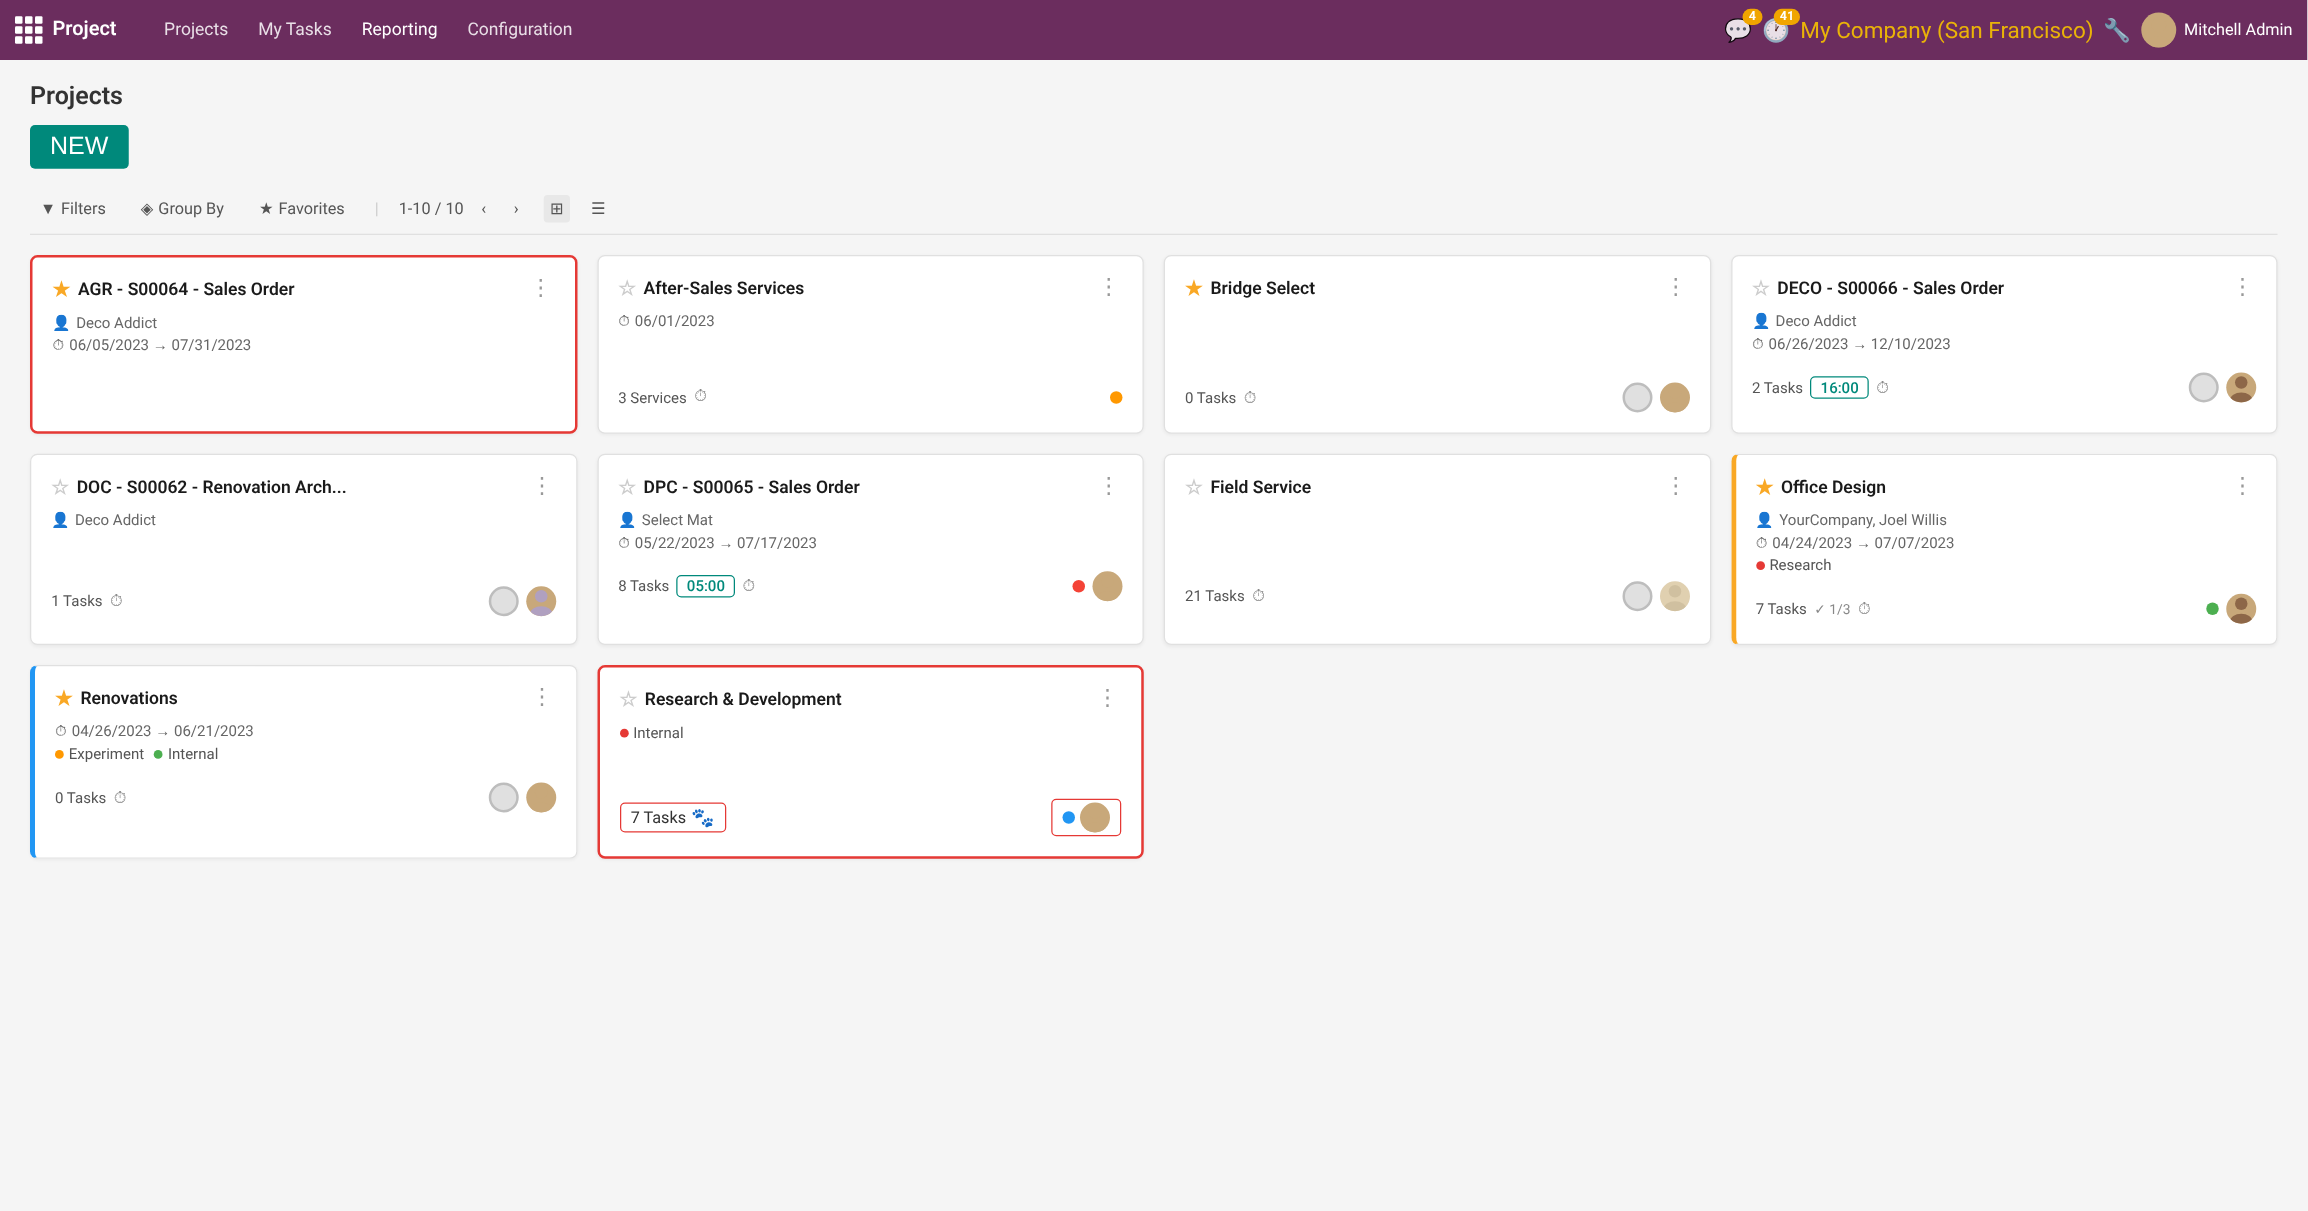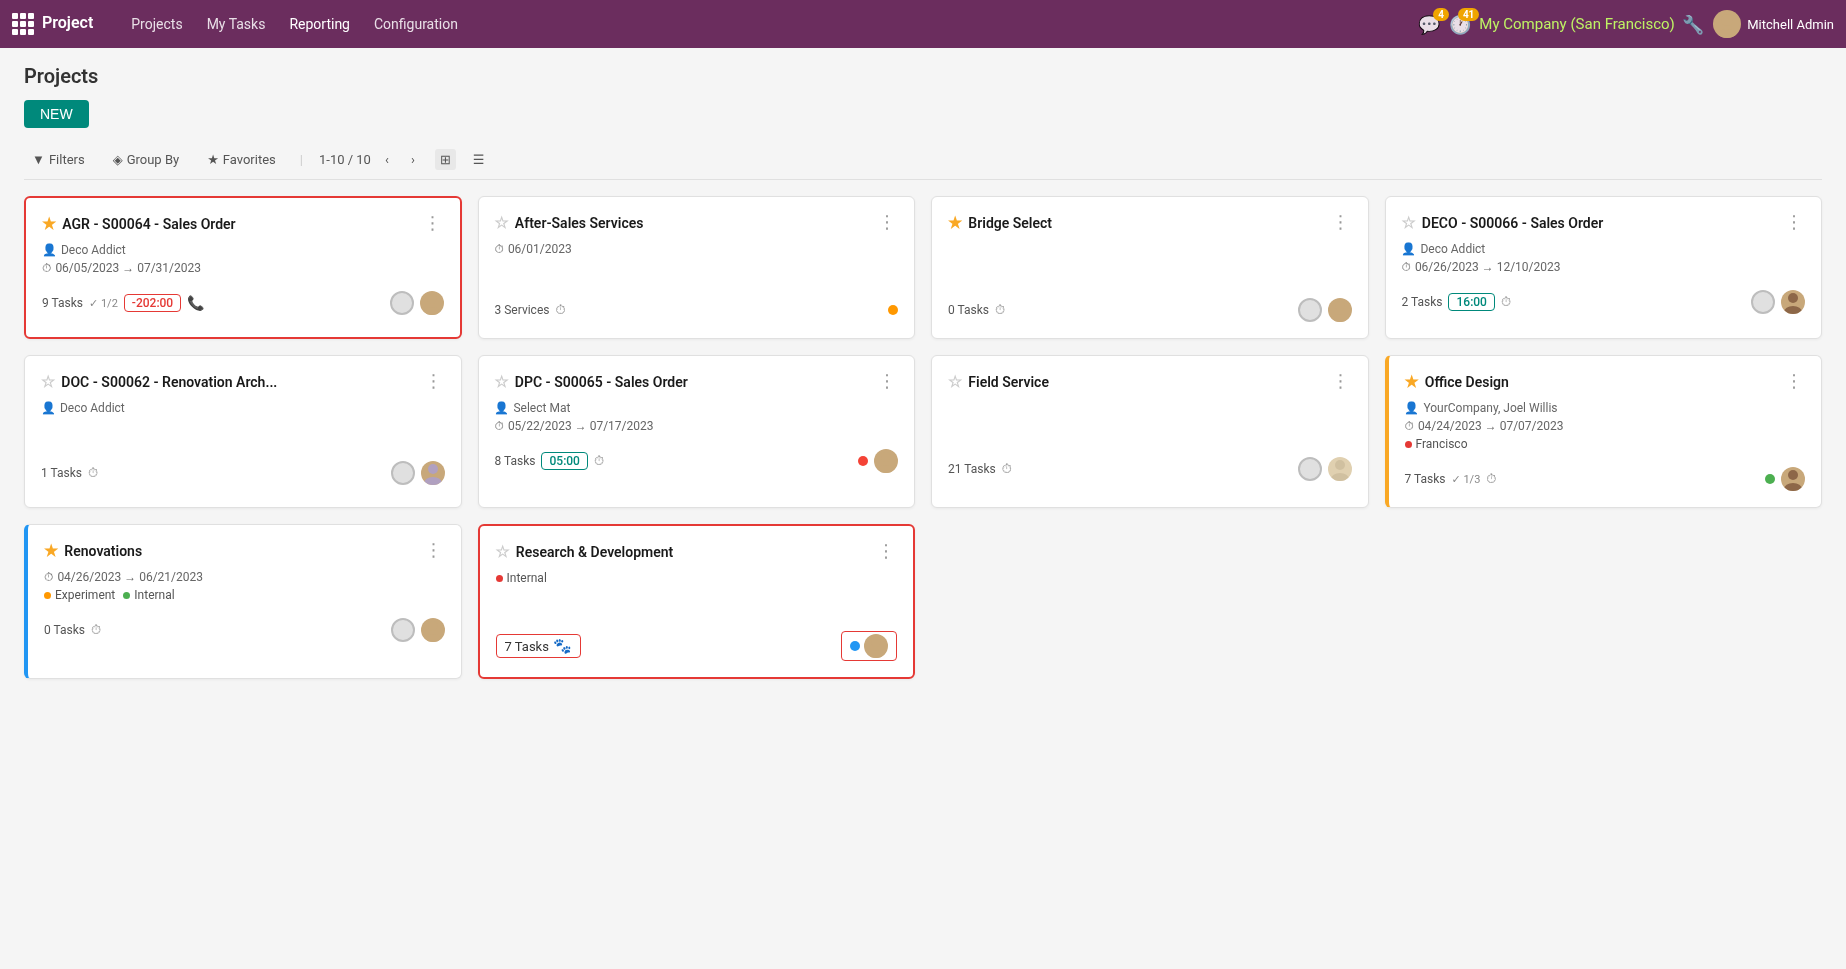--- a/index.html
+++ b/index.html
@@ -17,30 +17,30 @@
     }
     .topnav-logo { display: flex; gap: 8px; margin-right: 8px; }
     .topnav-logo-grid { display: grid; grid-template-columns: repeat(3,6px); gap: 2px; }
     .topnav-logo-grid span { width: 6px; height: 6px; background: white; border-radius: 1px; display: block; }
     .topnav-appname { font-size: 16px; font-weight: 600; color: white; margin-right: 16px; }
     .topnav-link { color: rgba(255,255,255,0.85); padding: 0 10px; height: 48px; display: flex; align-items: center; font-size: 14px; cursor: pointer; border-radius: 4px; }
     .topnav-link.active { color: white; font-weight: 400; }
     .topnav-right { margin-left: auto; display: flex; align-items: center; gap: 8px; }
     .topnav-icon { color: white; opacity: 0.85; cursor: pointer; font-size: 18px; position: relative; }
     .badge { background: #f0a500; color: white; border-radius: 10px; font-size: 10px; padding: 1px 5px; position: absolute; top: -6px; right: -8px; font-weight: 700; }
-    .topnav-company { color: #bef264; font-size: 15px; }
+    .topnav-company { color: #eab308; font-size: 18px; }
     .topnav-user { display: flex; align-items: center; gap: 6px; color: white; cursor: pointer; }
     .topnav-avatar { width: 28px; height: 28px; border-radius: 50%; background: #c8a87a; display: flex; align-items: center; justify-content: center; font-size: 12px; overflow: hidden; }
     .wrench-icon { font-size: 18px; opacity: 0.85; }
 
     
     .main { padding: 16px 24px; }
     .page-header { display: flex; align-items: center; justify-content: space-between; margin-bottom: 12px; }
     .page-title { font-size: 20px; font-weight: 600; }
-    .new-btn { background: #00897b; color: white; border: none; padding: 6px 16px; border-radius: 4px; font-size: 14px; cursor: pointer; font-weight: 500; }
+    .new-btn { background: #00897b; color: white; border: none; padding: 6px 16px; border-radius: 4px; font-size: 20px; cursor: pointer; font-weight: 500; }
 
     
     .toolbar { display: flex; align-items: center; justify-content: space-between; padding: 8px 0; border-bottom: 1px solid #e0e0e0; margin-bottom: 16px; }
     .toolbar-filters { display: flex; align-items: center; gap: 12px; }
     .filter-btn { display: flex; align-items: center; gap: 4px; cursor: pointer; color: #555; font-size: 13px; padding: 4px 8px; border-radius: 4px; }
     .pagination { font-size: 13px; color: #555; display: flex; align-items: center; gap: 6px; }
     .pag-btn { cursor: pointer; color: #555; width: 20px; height: 20px; display: flex; align-items: center; justify-content: center; border-radius: 3px; }
     .view-btn { cursor: pointer; padding: 3px 5px; border-radius: 3px; color: #555; }
     .view-btn.active { background: #e8e8e8; }
 
@@ -180,199 +180,182 @@
       <div class="card-meta">
         <div class="card-meta-row">
           <span style="font-size:12px;">👤</span>
           <span>Deco Addict</span>
         </div>
         <div class="card-meta-row">
           <span>⏱</span>
           <span>06/05/2023 → 07/31/2023</span>
         </div>
       </div>
-      <div class="card-footer">
-        <div class="tasks-info">
-          <span>9 Tasks</span>
-          <span style="font-size:11px; color:#888;">✓ 1/2</span>
-          <span class="tasks-badge red-badge">-202:00</span>
-          <span style="color:#4caf50; font-size:14px;">📞</span>
+    </div>
+
+    <div class="project-card">
+      <div class="card-header">
+        <div class="card-title">
+          <span class="star-icon empty">☆</span>
+          <span>After-Sales Services</span>
+        </div>
+        <span class="card-menu">⋮</span>
+      </div>
+      <div class="card-meta">
+        <div class="card-meta-row">
+          <span>⏱</span>
+          <span>06/01/2023</span>
+        </div>
+      </div>
+      <div style="height:20px;"></div>
+      <div class="card-footer">
+        <div class="tasks-info">
+          <span>3 Services</span>
+          <span style="font-size:13px; color:#888;">⏱</span>
+        </div>
+        <div class="footer-right">
+          <div class="status-dot dot-orange"></div>
+        </div>
+      </div>
+    </div>
+
+    <div class="project-card">
+      <div class="card-header">
+        <div class="card-title">
+          <span class="star-icon">★</span>
+          <span>Bridge Select</span>
+        </div>
+        <span class="card-menu">⋮</span>
+      </div>
+      <div style="height:40px;"></div>
+      <div class="card-footer">
+        <div class="tasks-info">
+          <span>0 Tasks</span>
+          <span style="font-size:13px; color:#888;">⏱</span>
         </div>
         <div class="footer-right">
           <div class="avatar-circle"></div>
           <div class="avatar-sm">
             <svg width="24" height="24" viewBox="0 0 24 24">
                 <circle cx="12" cy="8" r="5" fill="#c8a87a"></circle>
                 <ellipse cx="12" cy="22" rx="9" ry="6" fill="#c8a87a"></ellipse>
               </svg>
           </div>
         </div>
       </div>
     </div>
 
     <div class="project-card">
       <div class="card-header">
         <div class="card-title">
           <span class="star-icon empty">☆</span>
-          <span>After-Sales Services</span>
-        </div>
-        <span class="card-menu">⋮</span>
-      </div>
-      <div class="card-meta">
-        <div class="card-meta-row">
-          <span>⏱</span>
-          <span>06/01/2023</span>
+          <span>DECO - S00066 - Sales Order</span>
+        </div>
+        <span class="card-menu">⋮</span>
+      </div>
+      <div class="card-meta">
+        <div class="card-meta-row">
+          <span style="font-size:12px;">👤</span>
+          <span>Deco Addict</span>
+        </div>
+        <div class="card-meta-row">
+          <span>⏱</span>
+          <span>06/26/2023 → 12/10/2023</span>
+        </div>
+      </div>
+      <div class="card-footer">
+        <div class="tasks-info">
+          <span>2 Tasks</span>
+          <span class="tasks-badge teal-badge">16:00</span>
+          <span style="font-size:13px; color:#888;">⏱</span>
+        </div>
+        <div class="footer-right">
+          <div class="avatar-circle"></div>
+          <div class="avatar-sm">
+            <svg width="24" height="24" viewBox="0 0 24 24">
+                <circle cx="12" cy="8" r="5" fill="#8d6748"></circle>
+                <ellipse cx="12" cy="22" rx="9" ry="6" fill="#8d6748"></ellipse>
+              </svg>
+          </div>
+        </div>
+      </div>
+    </div>
+
+    <div class="project-card">
+      <div class="card-header">
+        <div class="card-title">
+          <span class="star-icon empty">☆</span>
+          <span>DOC - S00062 - Renovation Arch...</span>
+        </div>
+        <span class="card-menu">⋮</span>
+      </div>
+      <div class="card-meta">
+        <div class="card-meta-row">
+          <span style="font-size:12px;">👤</span>
+          <span>Deco Addict</span>
         </div>
       </div>
       <div style="height:20px;"></div>
       <div class="card-footer">
         <div class="tasks-info">
-          <span>3 Services</span>
-          <span style="font-size:13px; color:#888;">⏱</span>
-        </div>
-        <div class="footer-right">
-          <div class="status-dot dot-orange"></div>
-        </div>
-      </div>
-    </div>
-
-    <div class="project-card">
-      <div class="card-header">
-        <div class="card-title">
-          <span class="star-icon">★</span>
-          <span>Bridge Select</span>
-        </div>
-        <span class="card-menu">⋮</span>
-      </div>
-      <div style="height:40px;"></div>
-      <div class="card-footer">
-        <div class="tasks-info">
-          <span>0 Tasks</span>
+          <span>1 Tasks</span>
           <span style="font-size:13px; color:#888;">⏱</span>
         </div>
         <div class="footer-right">
           <div class="avatar-circle"></div>
+          <div class="avatar-sm">
+            <svg width="24" height="24" viewBox="0 0 24 24">
+                <circle cx="12" cy="8" r="5" fill="#b0a0c0"></circle>
+                <ellipse cx="12" cy="22" rx="9" ry="6" fill="#b0a0c0"></ellipse>
+              </svg>
+          </div>
+        </div>
+      </div>
+    </div>
+
+    <div class="project-card">
+      <div class="card-header">
+        <div class="card-title">
+          <span class="star-icon empty">☆</span>
+          <span>DPC - S00065 - Sales Order</span>
+        </div>
+        <span class="card-menu">⋮</span>
+      </div>
+      <div class="card-meta">
+        <div class="card-meta-row">
+          <span style="font-size:12px;">👤</span>
+          <span>Select Mat</span>
+        </div>
+        <div class="card-meta-row">
+          <span>⏱</span>
+          <span>05/22/2023 → 07/17/2023</span>
+        </div>
+      </div>
+      <div class="card-footer">
+        <div class="tasks-info">
+          <span>8 Tasks</span>
+          <span class="tasks-badge teal-badge">05:00</span>
+          <span style="font-size:13px; color:#888;">⏱</span>
+        </div>
+        <div class="footer-right">
+          <div class="status-dot dot-red"></div>
           <div class="avatar-sm">
             <svg width="24" height="24" viewBox="0 0 24 24">
                 <circle cx="12" cy="8" r="5" fill="#c8a87a"></circle>
                 <ellipse cx="12" cy="22" rx="9" ry="6" fill="#c8a87a"></ellipse>
               </svg>
           </div>
         </div>
       </div>
     </div>
 
     <div class="project-card">
       <div class="card-header">
         <div class="card-title">
           <span class="star-icon empty">☆</span>
-          <span>DECO - S00066 - Sales Order</span>
-        </div>
-        <span class="card-menu">⋮</span>
-      </div>
-      <div class="card-meta">
-        <div class="card-meta-row">
-          <span style="font-size:12px;">👤</span>
-          <span>Deco Addict</span>
-        </div>
-        <div class="card-meta-row">
-          <span>⏱</span>
-          <span>06/26/2023 → 12/10/2023</span>
-        </div>
-      </div>
-      <div class="card-footer">
-        <div class="tasks-info">
-          <span>2 Tasks</span>
-          <span class="tasks-badge teal-badge">16:00</span>
-          <span style="font-size:13px; color:#888;">⏱</span>
-        </div>
-        <div class="footer-right">
-          <div class="avatar-circle"></div>
-          <div class="avatar-sm">
-            <svg width="24" height="24" viewBox="0 0 24 24">
-                <circle cx="12" cy="8" r="5" fill="#8d6748"></circle>
-                <ellipse cx="12" cy="22" rx="9" ry="6" fill="#8d6748"></ellipse>
-              </svg>
-          </div>
-        </div>
-      </div>
-    </div>
-
-    <div class="project-card">
-      <div class="card-header">
-        <div class="card-title">
-          <span class="star-icon empty">☆</span>
-          <span>DOC - S00062 - Renovation Arch...</span>
-        </div>
-        <span class="card-menu">⋮</span>
-      </div>
-      <div class="card-meta">
-        <div class="card-meta-row">
-          <span style="font-size:12px;">👤</span>
-          <span>Deco Addict</span>
-        </div>
-      </div>
-      <div style="height:20px;"></div>
-      <div class="card-footer">
-        <div class="tasks-info">
-          <span>1 Tasks</span>
-          <span style="font-size:13px; color:#888;">⏱</span>
-        </div>
-        <div class="footer-right">
-          <div class="avatar-circle"></div>
-          <div class="avatar-sm">
-            <svg width="24" height="24" viewBox="0 0 24 24">
-                <circle cx="12" cy="8" r="5" fill="#b0a0c0"></circle>
-                <ellipse cx="12" cy="22" rx="9" ry="6" fill="#b0a0c0"></ellipse>
-              </svg>
-          </div>
-        </div>
-      </div>
-    </div>
-
-    <div class="project-card">
-      <div class="card-header">
-        <div class="card-title">
-          <span class="star-icon empty">☆</span>
-          <span>DPC - S00065 - Sales Order</span>
-        </div>
-        <span class="card-menu">⋮</span>
-      </div>
-      <div class="card-meta">
-        <div class="card-meta-row">
-          <span style="font-size:12px;">👤</span>
-          <span>Select Mat</span>
-        </div>
-        <div class="card-meta-row">
-          <span>⏱</span>
-          <span>05/22/2023 → 07/17/2023</span>
-        </div>
-      </div>
-      <div class="card-footer">
-        <div class="tasks-info">
-          <span>8 Tasks</span>
-          <span class="tasks-badge teal-badge">05:00</span>
-          <span style="font-size:13px; color:#888;">⏱</span>
-        </div>
-        <div class="footer-right">
-          <div class="status-dot dot-red"></div>
-          <div class="avatar-sm">
-            <svg width="24" height="24" viewBox="0 0 24 24">
-                <circle cx="12" cy="8" r="5" fill="#c8a87a"></circle>
-                <ellipse cx="12" cy="22" rx="9" ry="6" fill="#c8a87a"></ellipse>
-              </svg>
-          </div>
-        </div>
-      </div>
-    </div>
-
-    <div class="project-card">
-      <div class="card-header">
-        <div class="card-title">
-          <span class="star-icon empty">☆</span>
           <span>Field Service</span>
         </div>
         <span class="card-menu">⋮</span>
       </div>
       <div style="height:40px;"></div>
       <div class="card-footer">
         <div class="tasks-info">
           <span>21 Tasks</span>
           <span style="font-size:13px; color:#888;">⏱</span>
         </div>
@@ -400,21 +383,21 @@
         <div class="card-meta-row">
           <span style="font-size:12px;">👤</span>
           <span>YourCompany, Joel Willis</span>
         </div>
         <div class="card-meta-row">
           <span>⏱</span>
           <span>04/24/2023 → 07/07/2023</span>
         </div>
         <div class="card-meta-row">
           <span class="dot-sm" style="background:#e53935; display:inline-block;"></span>
-          <span style="font-size:12px; color:#555;">Francisco</span>
+          <span style="font-size:12px; color:#555;">Research</span>
         </div>
       </div>
       <div class="card-footer">
         <div class="tasks-info">
           <span>7 Tasks</span>
           <span style="font-size:11px; color:#888;">✓ 1/3</span>
           <span style="font-size:13px; color:#888;">⏱</span>
         </div>
         <div class="footer-right">
           <div class="status-dot dot-green"></div>

